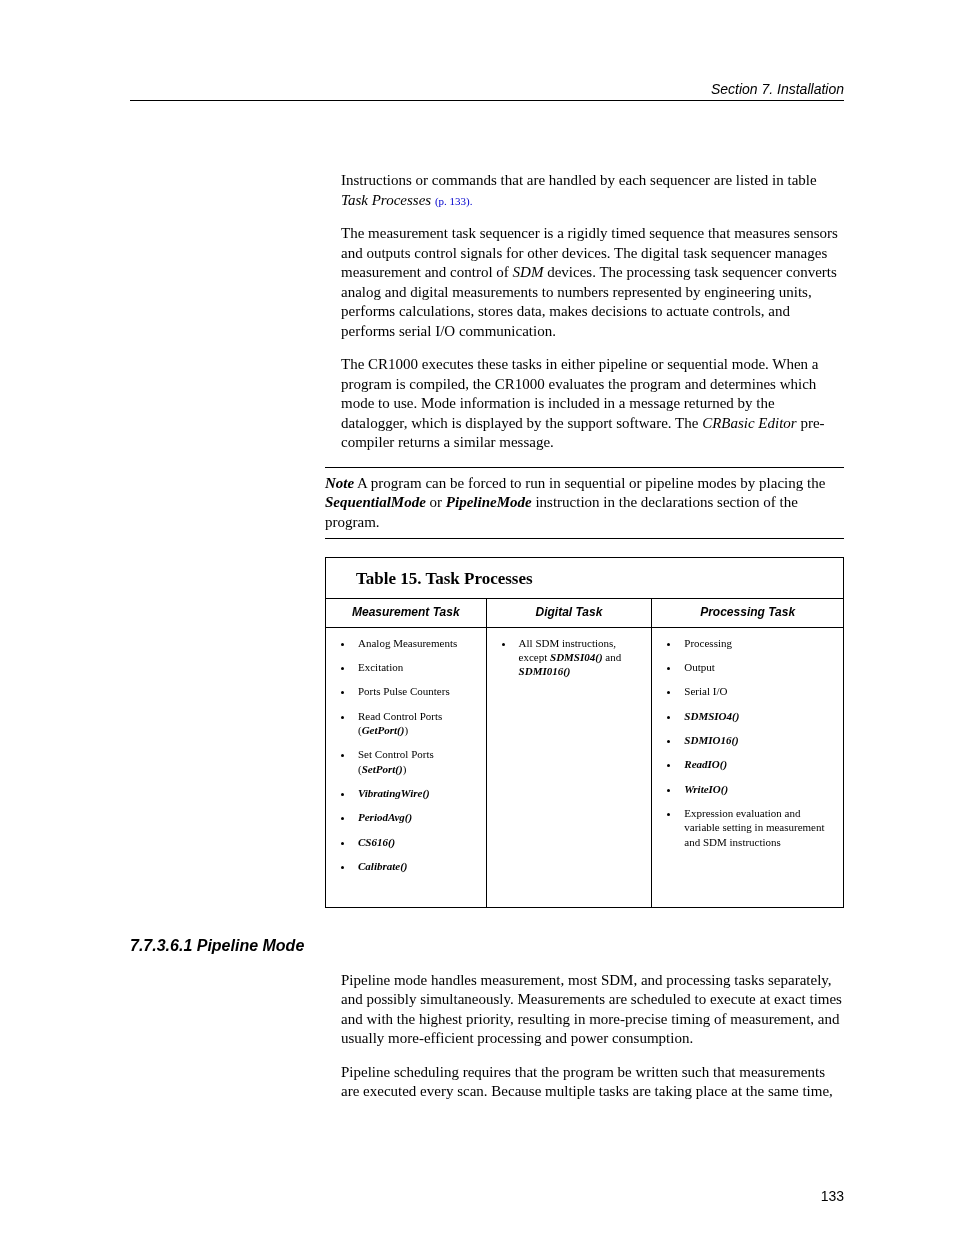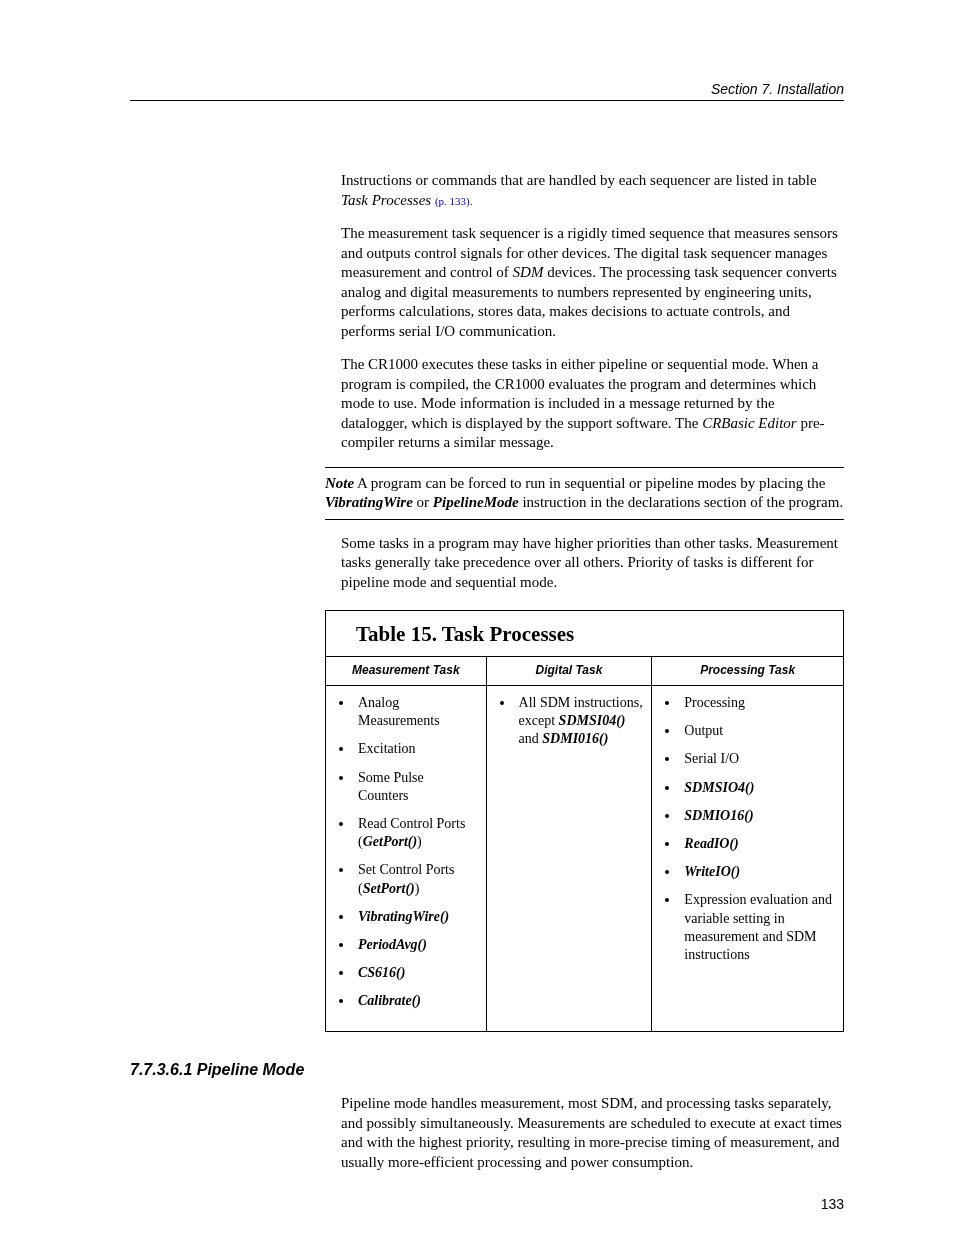--- a/index.html
+++ b/index.html
@@ -50,59 +50,59 @@
     border-collapse: collapse;
     width: 100%;
     margin-top: 18px;
   }
   table.task-table th.title-cell {
     border: 1px solid #000;
     border-bottom: none;
     text-align: left;
     padding: 10px 30px 8px 30px;
     font-family: "Times New Roman", Times, serif;
-    font-size: 21px;
+    font-size: 17px;
     font-weight: bold;
   }
   table.task-table th.col-head {
     border: 1px solid #000;
     font-family: Arial, Helvetica, sans-serif;
     font-size: 12px;
     font-weight: bold;
     font-style: italic;
     text-align: center;
     padding: 6px 4px;
   }
   table.task-table td.col-body {
     border-left: 1px solid #000;
     border-right: 1px solid #000;
     border-bottom: 1px solid #000;
     vertical-align: top;
-    padding: 8px 8px 10px 8px;
-    font-size: 14px;
+    padding: 8px 8px 24px 8px;
+    font-size: 11px;
   }
   ul.task-list {
     list-style-type: disc;
     margin: 0;
     padding-left: 20px;
   }
   ul.task-list li {
     margin-bottom: 10px;
     padding-left: 4px;
   }
   .section-heading {
     font-family: Arial, Helvetica, sans-serif;
     font-size: 16px;
     font-weight: bold;
     font-style: italic;
     margin: 28px 0 14px 0;
   }
   .page-number {
     position: absolute;
-    bottom: 22px;
+    bottom: 30px;
     right: 110px;
     font-family: Arial, Helvetica, sans-serif;
     font-size: 14px;
     text-align: right;
   }
 </style>
 </head>
 <body>
 
 <div class="page">
@@ -116,41 +116,40 @@
 
     <p class="para">
       <span>The measurement task sequencer is a rigidly timed sequence that measures sensors and outputs control signals for other devices.  The digital task sequencer manages measurement and control of </span><span class="italic">SDM</span><span> devices.  The processing task sequencer converts analog and digital measurements to numbers represented by engineering units, performs calculations, stores data, makes decisions to actuate controls, and performs serial I/O communication.</span>
     </p>
 
     <p class="para">
       <span>The CR1000 executes these tasks in either pipeline or sequential mode. When a program is compiled, the CR1000 evaluates the program and determines which mode to use.  Mode information is included in a message returned by the datalogger, which is displayed by the support software. The </span><span class="italic">CRBasic Editor</span><span> pre-compiler returns a similar message.</span>
     </p>
 
     <div class="note-box">
-      <span class="bold">Note</span><span>  A program can be forced to run in sequential or pipeline modes by placing the </span><span class="bold">VibratingWire</span><span> or </span><span class="bold">PipelineMode</span><span> instruction in the declarations section of the program.</span>
+      <span class="bold">Note</span><span>  A program can be forced to run in sequential or pipeline modes by placing the </span><span class="bold">SequentialMode</span><span> or </span><span class="bold">PipelineMode</span><span> instruction in the declarations section of the program.</span>
     </div>
 
-    <p class="para">Some tasks in a program may have higher priorities than other tasks.  Measurement tasks generally take precedence over all others.  Priority of tasks is different for pipeline mode and sequential mode.</p>
 
     <table class="task-table">
       <tbody>
           <tr>
         <th class="title-cell" colspan="3">Table 15. Task Processes</th>
       </tr>
       <tr>
         <th class="col-head" style="width:31%;text-align:center;">Measurement Task</th>
         <th class="col-head" style="width:32%;">Digital Task</th>
         <th class="col-head" style="width:37%;">Processing Task</th>
       </tr>
       <tr>
         <td class="col-body">
           <ul class="task-list">
             <li><span>Analog Measurements</span></li>
             <li><span>Excitation</span></li>
-            <li><span>Some Pulse Counters</span></li>
+            <li><span>Ports Pulse Counters</span></li>
             <li><span>Read Control Ports (</span><span class="bold">GetPort()</span><span>)</span></li>
             <li><span>Set Control Ports (</span><span class="bold">SetPort()</span><span>)</span></li>
             <li><span class="bold">VibratingWire()</span></li>
             <li><span class="bold">PeriodAvg()</span></li>
             <li><span class="bold">CS616()</span></li>
             <li><span class="bold">Calibrate()</span></li>
           </ul>
         </td>
         <td class="col-body">
           <ul class="task-list">
@@ -171,16 +170,17 @@
         </td>
       </tr>
     </tbody>
       </table>
   </div>
 
   <div class="section-heading">7.7.3.6.1 Pipeline Mode</div>
 
   <div class="content">
     <p class="para">Pipeline mode handles measurement, most SDM, and processing tasks separately, and possibly simultaneously. Measurements are scheduled to execute at exact times and with the highest priority, resulting in more-precise timing of measurement, and usually more-efficient processing and power consumption.</p>
+    <p class="para">Pipeline scheduling requires that the program be written such that measurements are executed every scan. Because multiple tasks are taking place at the same time,</p>
   </div>
 
   <div class="page-number">133</div>
 </div>
 
 </body></html>

